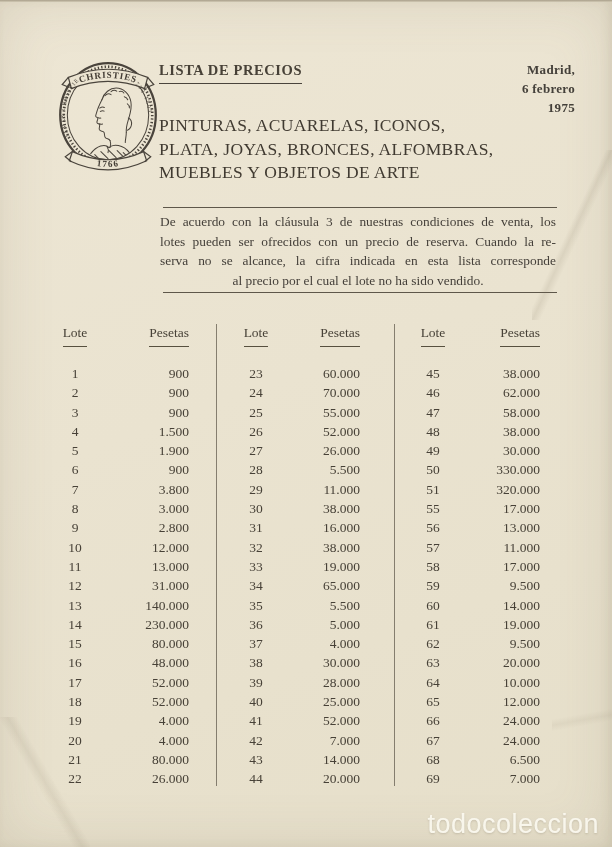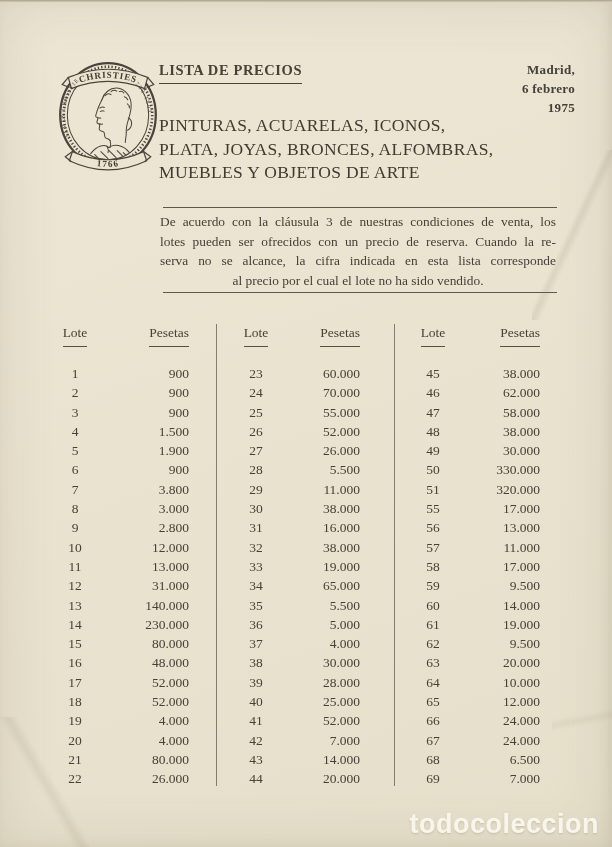--- a/index.html
+++ b/index.html
@@ -62,21 +62,21 @@
   .g1 .hc-pes,.g1 .c-pes{padding-right:27px}
   .g2 .hc-pes,.g2 .c-pes{padding-right:34px}
   .g3 .hc-pes,.g3 .c-pes{padding-right:24px}
   .hw{display:inline-block;border-bottom:1px solid #57503f;padding-bottom:6px;}
   .trow{display:flex;height:19.3px;line-height:19.3px;}
   .c-lote{width:54px;text-align:center;}
   .c-pes{flex:1;text-align:right;}
 
   .watermark{
     position:absolute;right:13px;bottom:7px;z-index:6;
-    font-family:"Liberation Sans", sans-serif;font-weight:bold;
+    font-family:"Liberation Sans", sans-serif;font-weight:normal;
     font-size:27px;letter-spacing:.5px;color:rgba(252,249,240,.9);
     text-shadow:0 1px 2px rgba(140,130,105,.35), 0 0 1px rgba(255,255,255,.55);
   }
 </style>
 </head>
 <body>
 
 <div class="page">
 
   <div class="crease crease-tr"></div>

